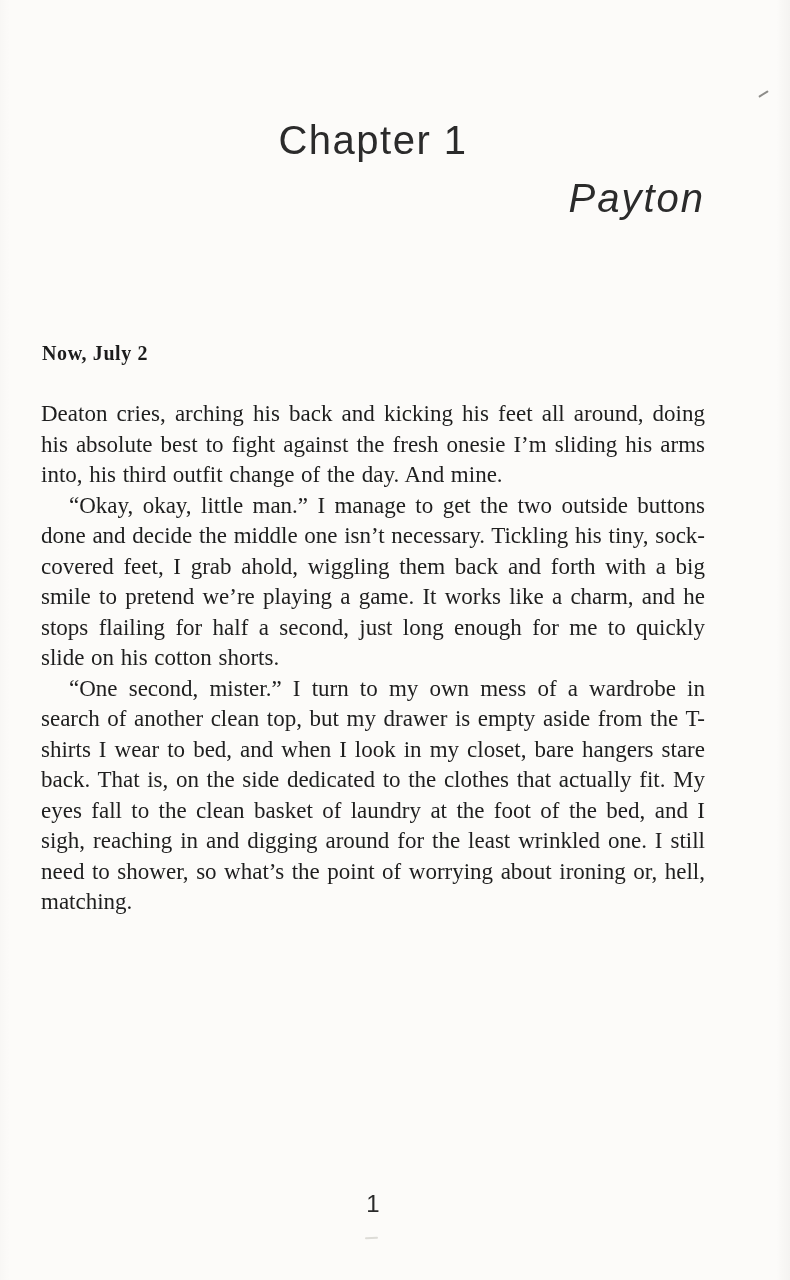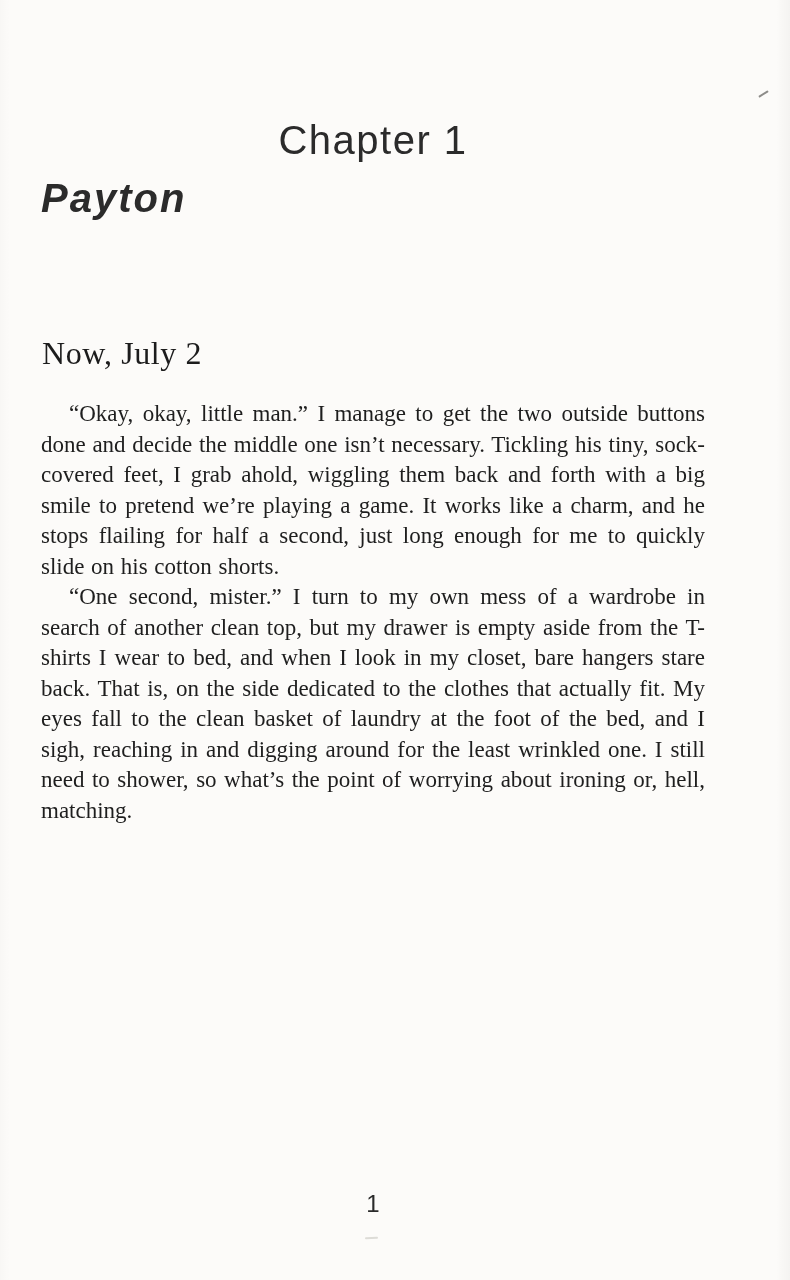--- a/index.html
+++ b/index.html
@@ -34,32 +34,32 @@
     font-size: 40px;
     line-height: 44px;
     letter-spacing: 1.5px;
     text-align: center;
     color: #2b2b2b;
   }
   .chapter-subtitle {
     margin: 14px 0 0 0;
     font-family: "Liberation Sans", "DejaVu Sans", sans-serif;
     font-style: italic;
-    font-weight: 700;
+    font-weight: 400;
     font-size: 40px;
     line-height: 44px;
     letter-spacing: 2px;
-    text-align: left;
+    text-align: right;
     color: #2b2b2b;
   }
   .section-heading {
     margin: 119px 0 0 1px;
     font-family: "Liberation Serif", "DejaVu Serif", serif;
-    font-weight: 400;
-    font-size: 32px;
+    font-weight: 700;
+    font-size: 20px;
     line-height: 28px;
     letter-spacing: 0.6px;
     color: #1c1c1c;
   }
   .body-text {
     margin-top: 32px;
     font-family: "Liberation Serif", "DejaVu Serif", serif;
     font-size: 23px;
     line-height: 30.5px;
     color: #1e1e1e;
@@ -109,20 +109,21 @@
 </style>
 </head>
 <body>
 
 <div class="page">
   <div class="content">
     <h1 class="chapter-heading">Chapter 1</h1>
     <h2 class="chapter-subtitle">Payton</h2>
     <h3 class="section-heading">Now, July 2</h3>
     <div class="body-text">
+      <p class="para">Deaton cries, arching his back and kicking his feet all around, doing his absolute best to fight against the fresh onesie I’m sliding his arms into, his third outfit change of the day. And mine.</p>
       <p class="para indent">“Okay, okay, little man.” I manage to get the two outside buttons done and decide the middle one isn’t necessary. Tickling his tiny, sock-covered feet, I grab ahold, wiggling them back and forth with a big smile to pretend we’re playing a game. It works like a charm, and he stops flailing for half a second, just long enough for me to quickly slide on his cotton shorts.</p>
       <p class="para indent">“One second, mister.” I turn to my own mess of a wardrobe in search of another clean top, but my drawer is empty aside from the T-shirts I wear to bed, and when I look in my closet, bare hangers stare back. That is, on the side dedicated to the clothes that actually fit. My eyes fall to the clean basket of laundry at the foot of the bed, and I sigh, reaching in and digging around for the least wrinkled one. I still need to shower, so what’s the point of worrying about ironing or, hell, matching.</p>
     </div>
   </div>
   <div class="page-number">1</div>
   <div class="artifact-slash"></div>
   <div class="artifact-dash"></div>
 </div>
 
 </body></html>

